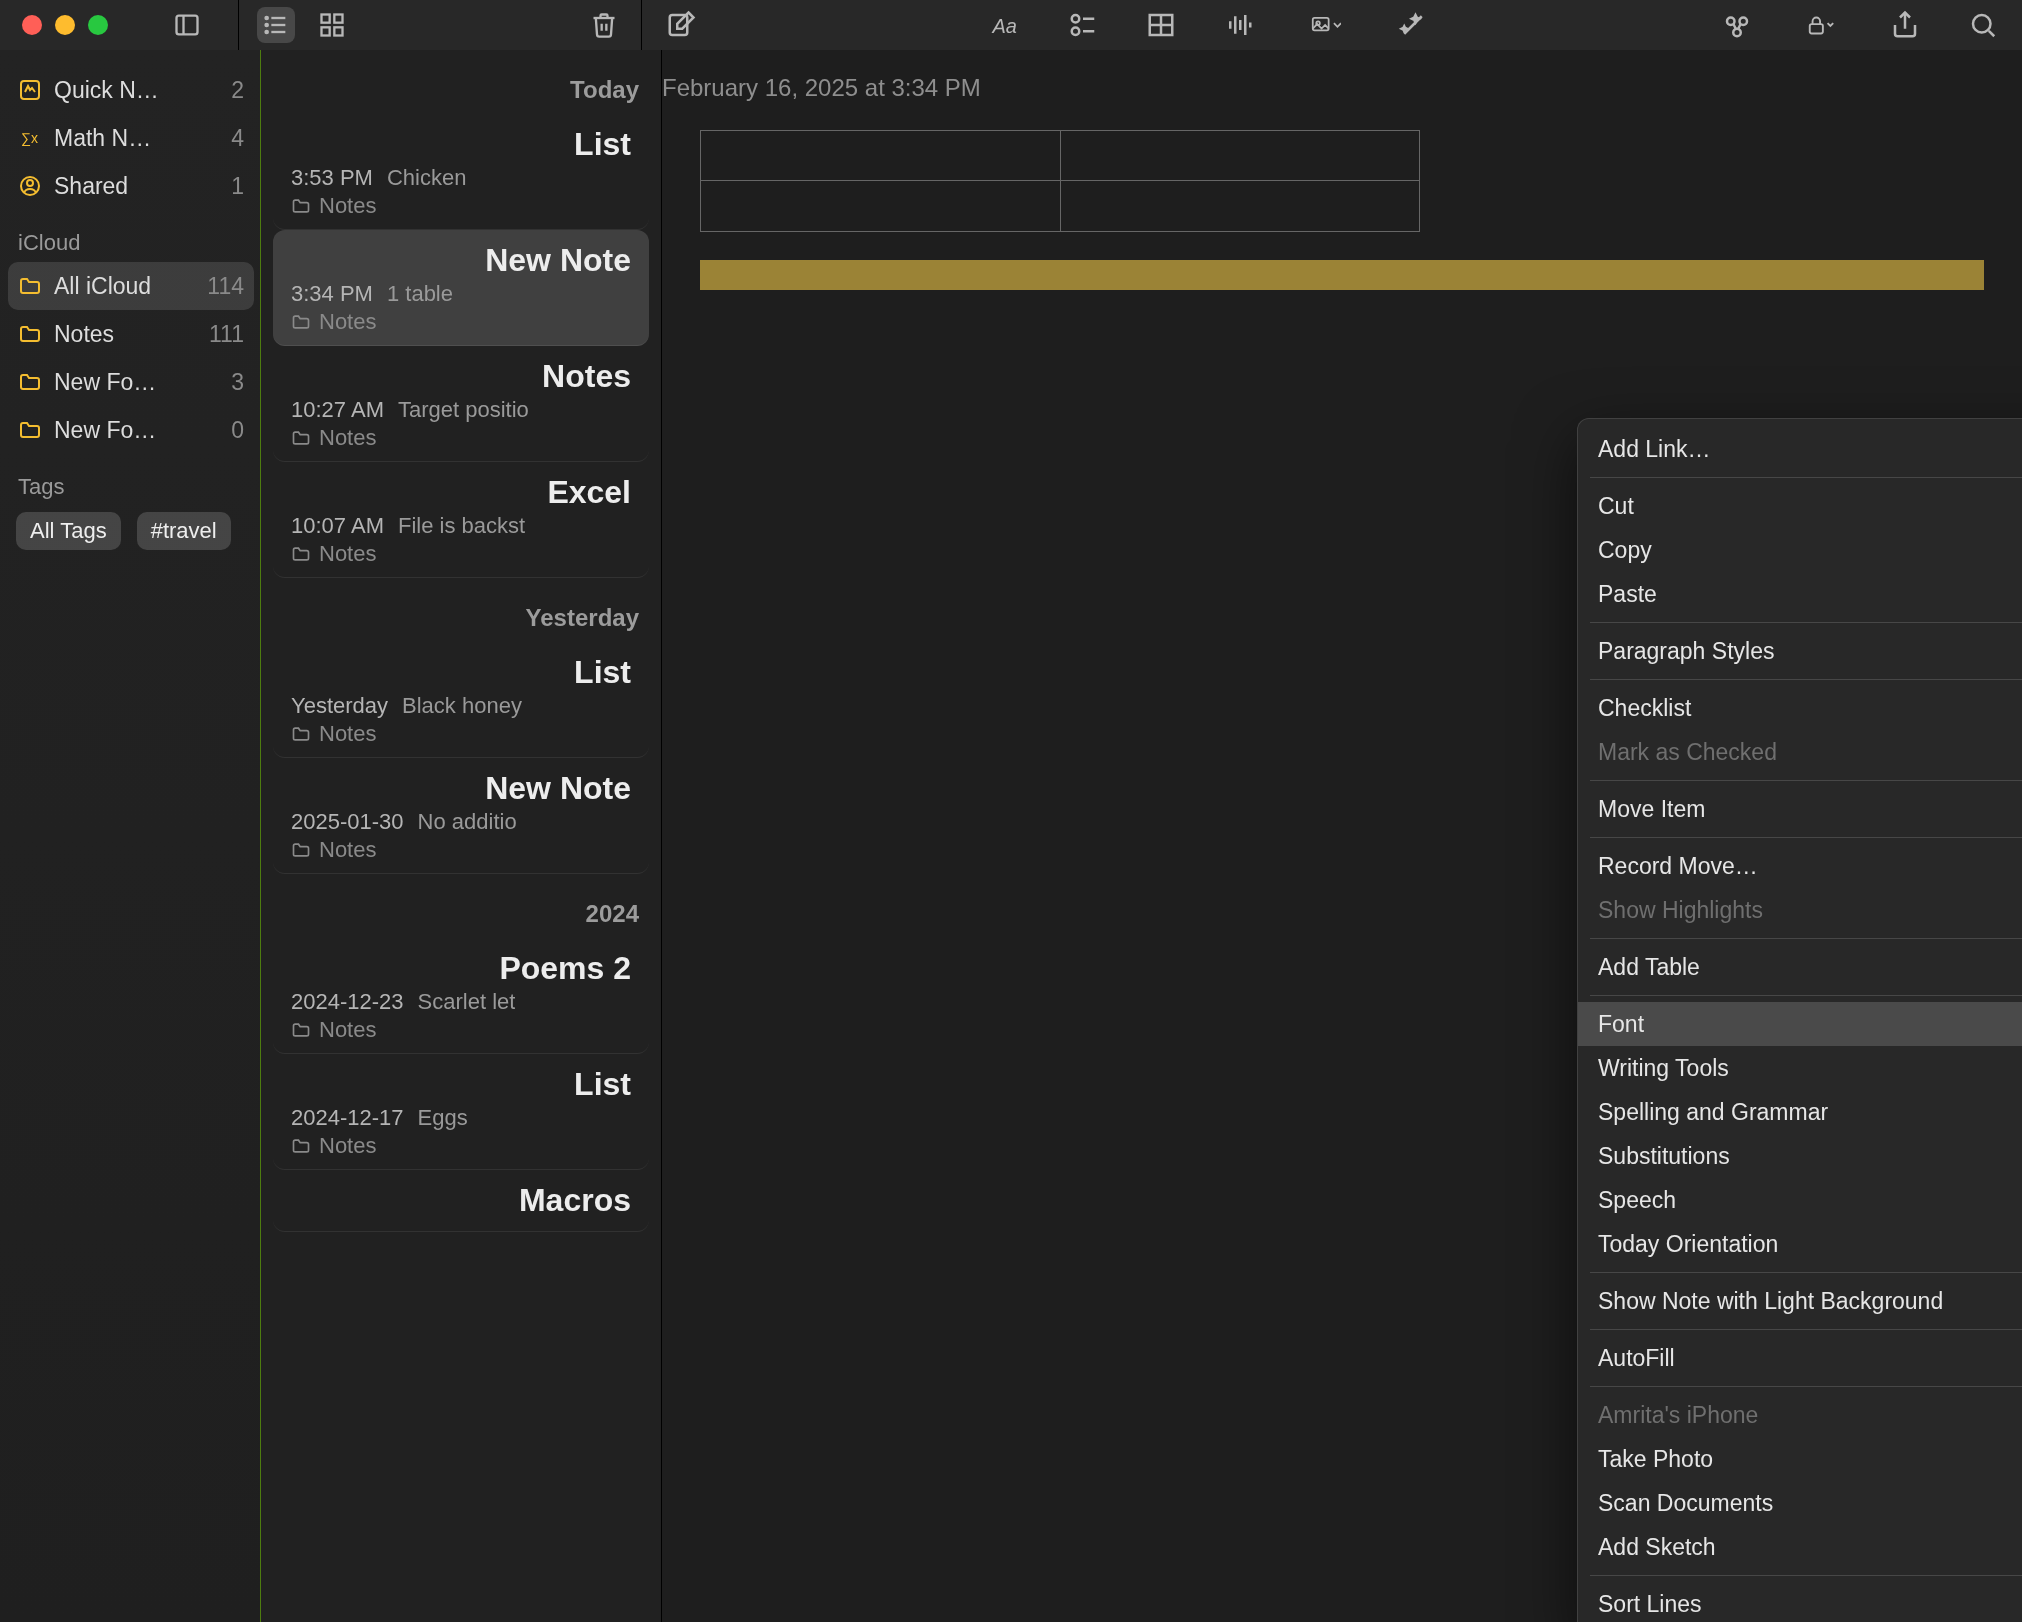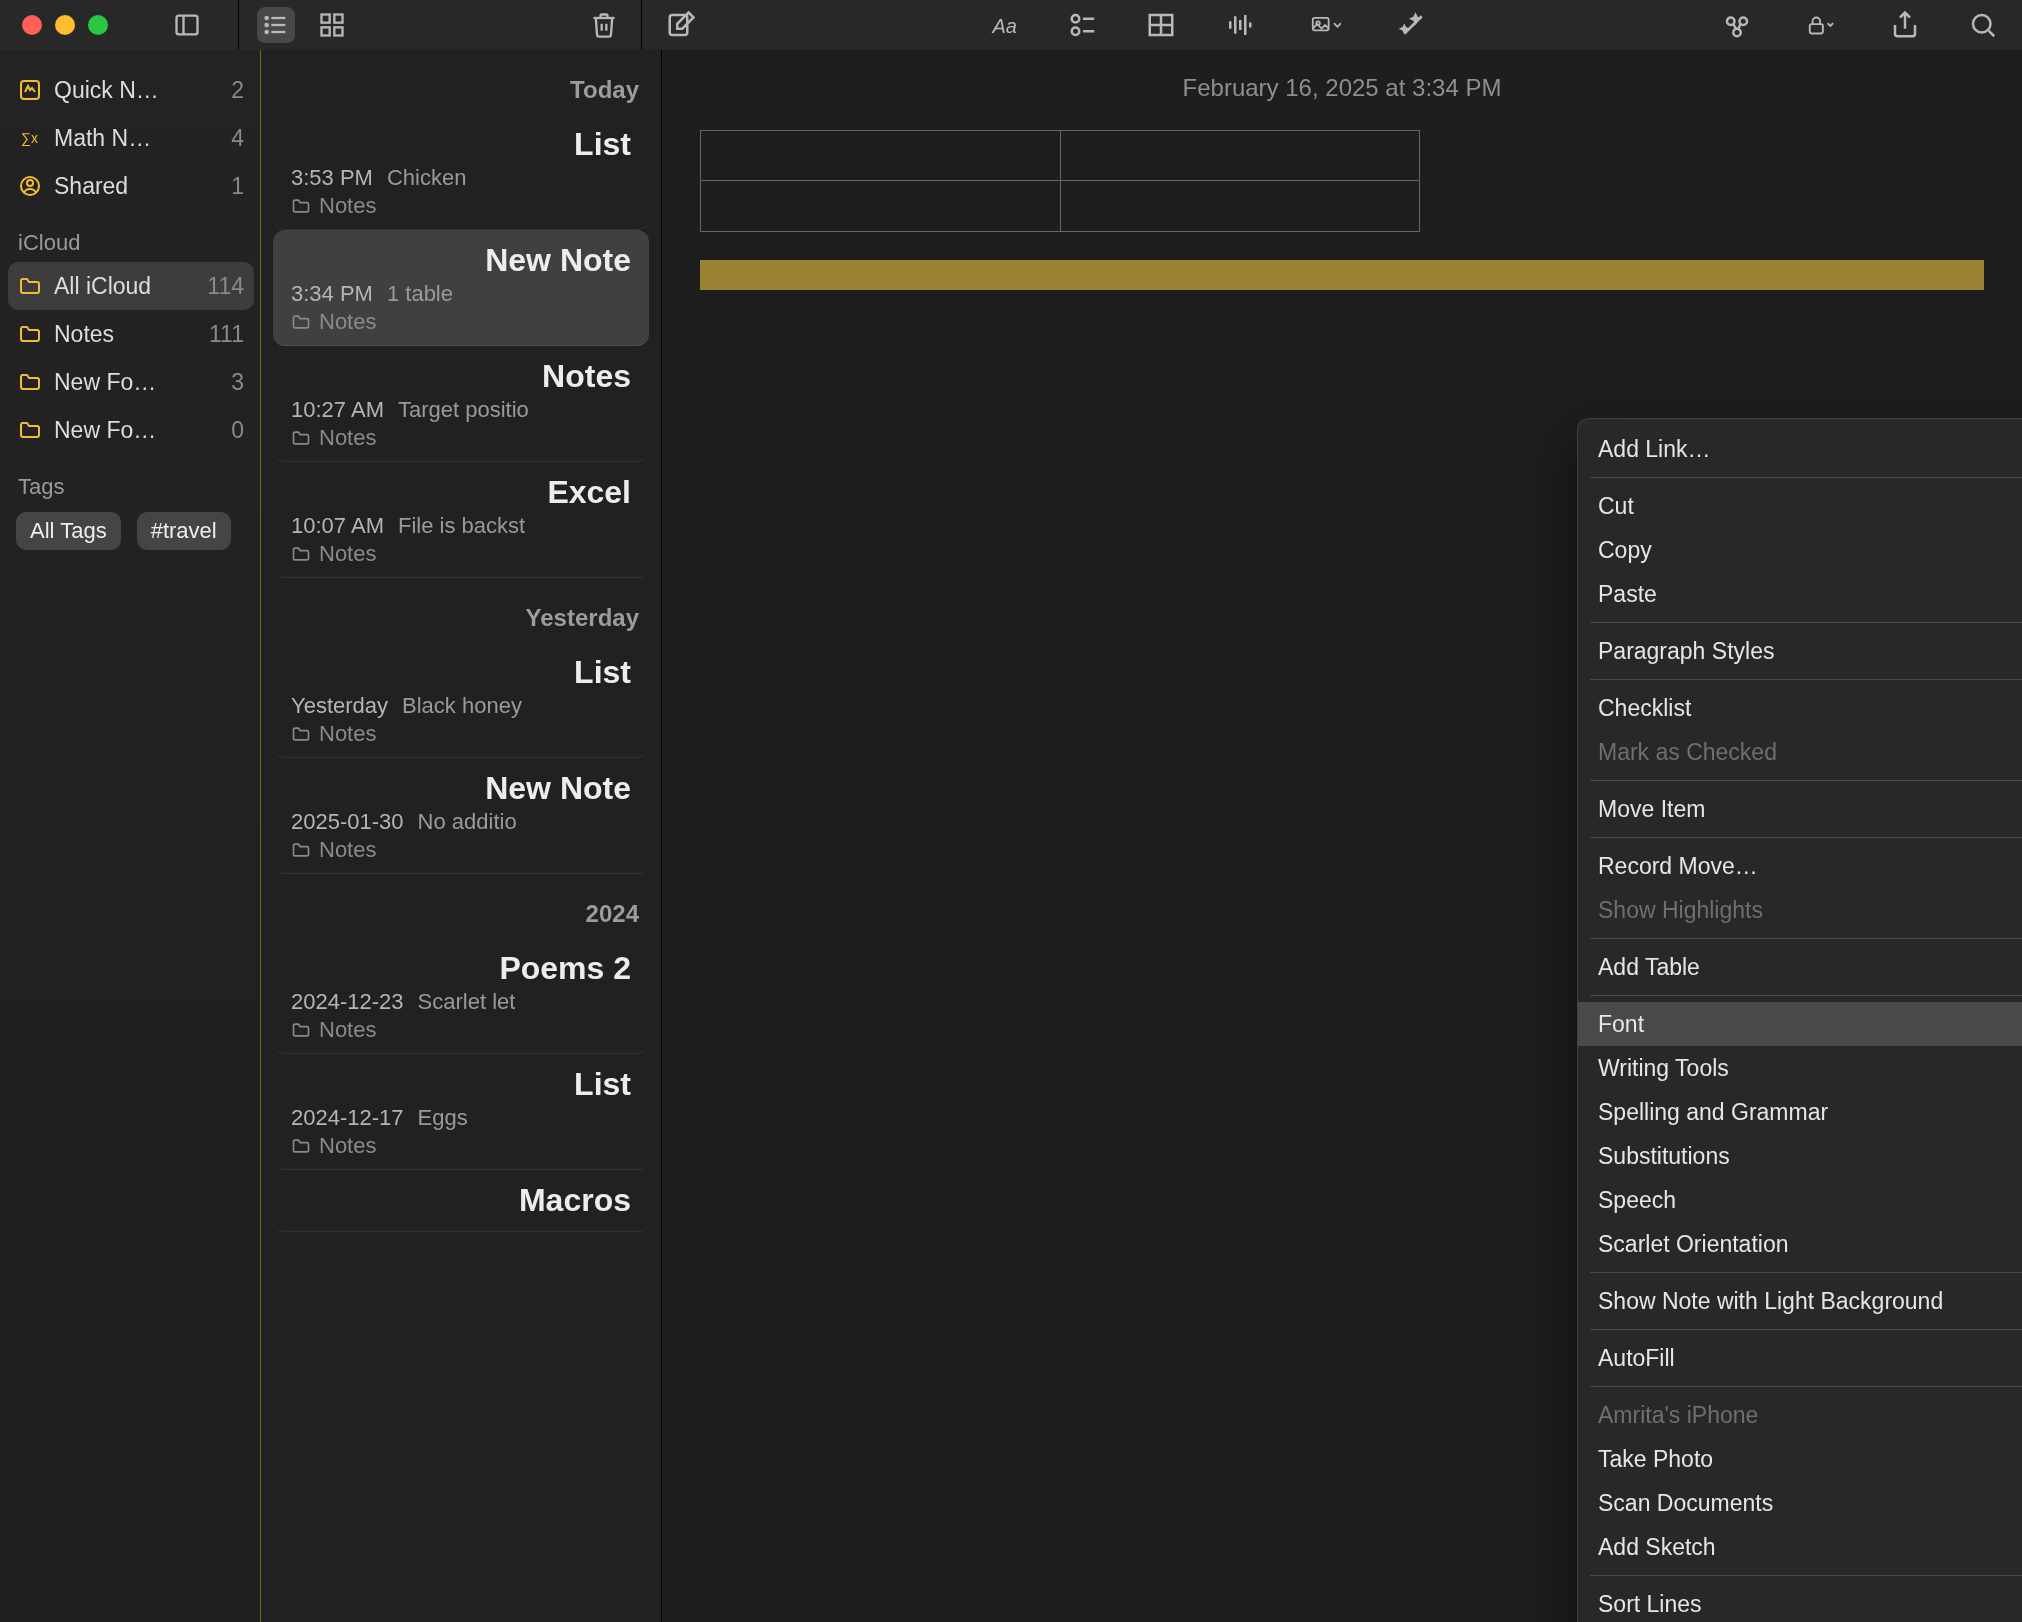--- a/index.html
+++ b/index.html
@@ -37,21 +37,21 @@
   .note-sub { color:#b5b5b5; display:flex; gap:14px; font-size:22px; padding-top:2px;}
   .note-sub .preview{color:#9a9a9a; overflow:hidden; text-overflow:ellipsis; white-space:nowrap;}
   .note-folder { color:#8a8a8a; display:flex; align-items:center; gap:8px; font-size:22px; padding-top:2px;}
   .note-folder svg{width:20px;height:20px;stroke:#8a8a8a;fill:none;stroke-width:2;}
 
   .editor { flex:1; background:#1e1e1e; position:relative; display:flex; flex-direction:column; }
   .editor-toolbar { height:50px; display:flex; align-items:center; justify-content:center; gap:50px; padding:0 20px; background:#282828;font-style:italic;}
   .editor-toolbar .cluster{display:flex;gap:40px;align-items:center;}
   .editor-toolbar .cluster.right{margin-left:auto;}
   .editor-toolbar svg{width:30px;height:30px;stroke:#b8b8b8;fill:none;stroke-width:2;}
-  .datestamp { color:#8e8e8e; text-align:center; padding:24px 0 10px; font-size:24px;}
+  .datestamp { color:#8e8e8e; text-align:left; padding:24px 0 10px; font-size:24px;}
   .editor-body { flex:1; padding:0 38px; position:relative; }
   .table { border:1px solid #666; width:720px; margin-top:18px; }
   .table .row{display:flex;height:50px;}
   .table .row:first-child{border-bottom:1px solid #666;}
   .table .cell{flex:1;border-right:1px solid #666;}
   .table .cell:last-child{border-right:none;}
   .highlight-line { height:30px; background:#9b8336; margin-top:28px; width:100%; }
 
   .ctx-menu { position:absolute; background:rgba(40,40,40,0.97); border:1px solid rgba(255,255,255,0.12); border-radius:12px; box-shadow:0 20px 60px rgba(0,0,0,0.6); padding:8px 0; backdrop-filter:blur(20px); color:#e6e6e6;}
   .ctx-menu .item { display:flex; align-items:center; height:44px; padding:0 20px; gap:12px; white-space:nowrap;}
@@ -467,21 +467,21 @@
             </div>
             <div class="item">
               <span>Substitutions</span>
               <span class="grow"></span>
             </div>
             <div class="item">
               <span>Speech</span>
               <span class="grow"></span>
             </div>
             <div class="item">
-              <span>Scarlet Orientation</span>
+              <span>Today Orientation</span>
               <span class="grow"></span>
             </div>
             <div class="sep"></div>
             <div class="item">
               <span>Show Note with Light Background</span>
               <span class="grow"></span>
             </div>
             <div class="sep"></div>
             <div class="item">
               <span>AutoFill</span>

